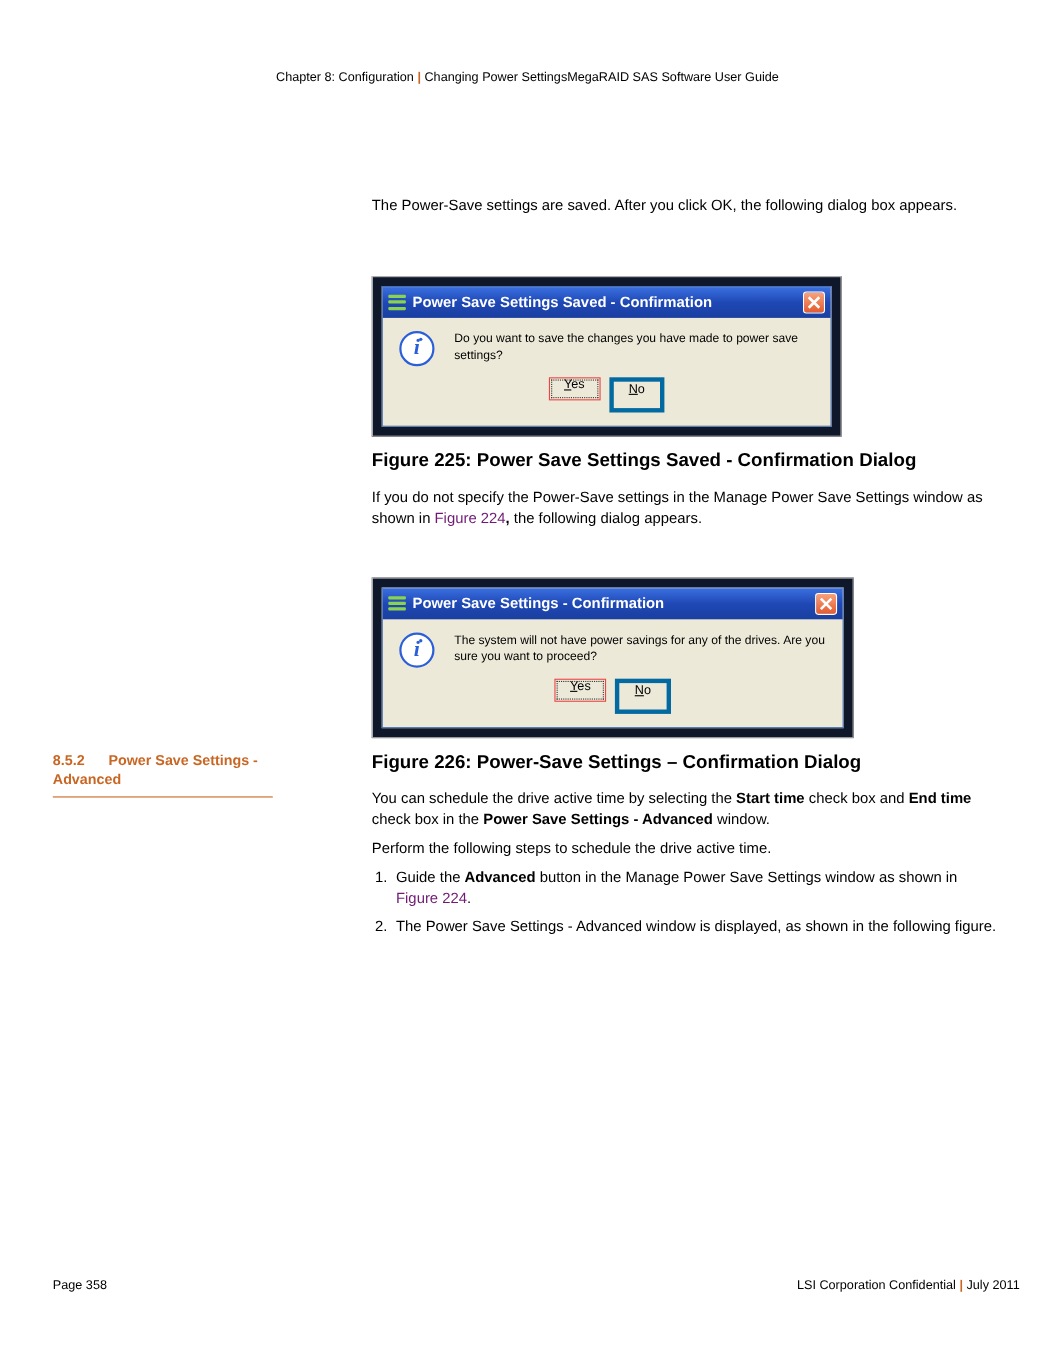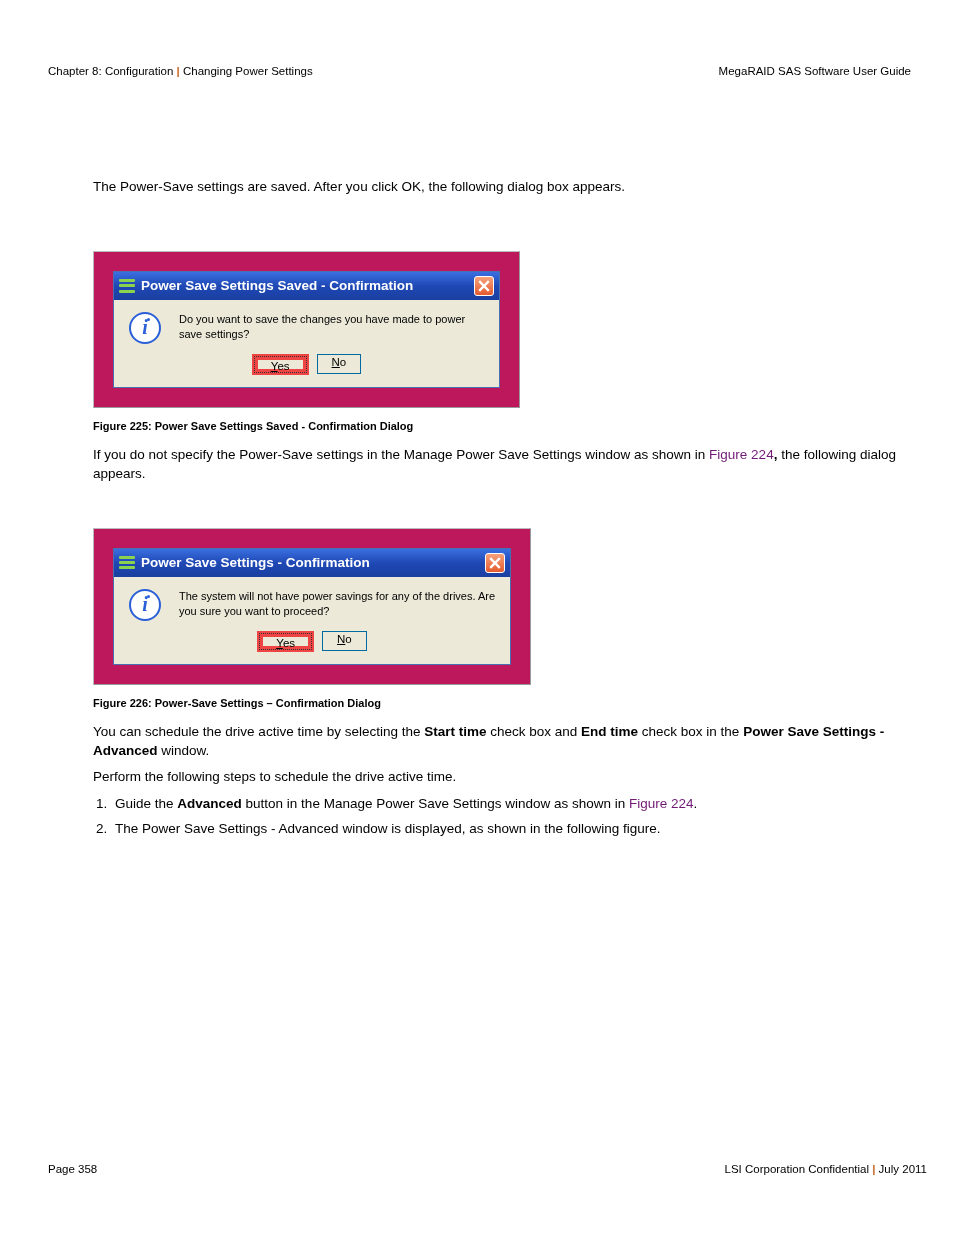--- a/index.html
+++ b/index.html
@@ -13,21 +13,21 @@
     color: #000;
     background: #fff;
     position: relative;
   }
   .header {
     position: absolute;
     top: 65px;
     left: 48px;
     right: 43px;
     display: flex;
-    justify-content: space-between;
+    justify-content: center;
     font-size: 11.5px;
     color: #000;
   }
   .header .left {}
   .header .right {}
   .header .divider { color: #c96623; font-weight: bold; }
   .main {
     position: absolute;
     top: 170px;
     left: 48px;
@@ -40,22 +40,22 @@
     padding-right: 45px;
   }
   .content {
     flex: 1;
     padding-left: 45px;
   }
   .intro-text { line-height: 1.4; }
   .intro-text b { font-weight: normal; }
   .dialog-outer {
     width: 427px;
-    padding: 19px;
-    background: #be185d;
+    padding: 8px;
+    background: #0f172a;
     border: 1px solid #bbb;
     border-right-color: #999;
     border-bottom-color: #999;
     margin: 6px 0;
   }
   .dialog {
     border: 1px solid #4a6fb0;
     background: #ece9d8;
     font-family: Tahoma, Arial, sans-serif;
     font-size: 12px;
@@ -138,38 +138,38 @@
     font-size: 11px;
   }
   .dlg-buttons {
     display: flex;
     justify-content: center;
     gap: 8px;
     padding: 6px 0 12px 0;
   }
   .dlg-btn {
     background: #ece9d8;
-    border: 1px solid #0369a1;
+    border: 4px solid #0369a1;
     padding: 1px 14px;
     font-family: Tahoma, Arial, sans-serif;
     font-size: 11.5px;
     min-width: 44px;
-    height: 20px;
+    height: 32px;
     text-align: center;
   }
   .dlg-btn.default {
     outline: 1px dotted #333;
     outline-offset: -3px;
-    border: 6px solid #ef4444;
+    border: 1px solid #ef4444;
     padding: 0px 13px;
     height: 21px;
   }
   .mn { text-decoration: underline; }
   .figure-caption {
-    font-size: 11px;
+    font-size: 17px;
     font-weight: bold;
     margin: 12px 0 14px 0;
   }
   .ref-link { color: #701a75; }
   .section-heading {
     color: #c96623;
     font-weight: bold;
     font-size: 13px;
     line-height: 1.4;
     border-bottom: 1px solid #c96623;
@@ -203,20 +203,25 @@
 <div class="header">
   <div class="left">
     <span>Chapter 8: Configuration</span>
     <span class="divider">|</span>
     <span>Changing Power Settings</span>
   </div>
   <div class="right">MegaRAID SAS Software User Guide</div>
 </div>
 
 <div class="main">
+  <div class="sidebar">
+    <div class="section-heading">
+      <span>8.5.2</span>&nbsp;&nbsp;&nbsp;&nbsp;&nbsp;&nbsp;<span>Power Save Settings - Advanced</span>
+    </div>
+  </div>
 
   <div class="content">
     <p class="intro-text">
       <span>The Power-Save settings are saved. After you click </span><b>OK</b><span>, the following dialog box appears.</span>
     </p>
 
     <div style="height:40px"></div>
 
     <div class="dialog-outer">
       <div class="dialog">

